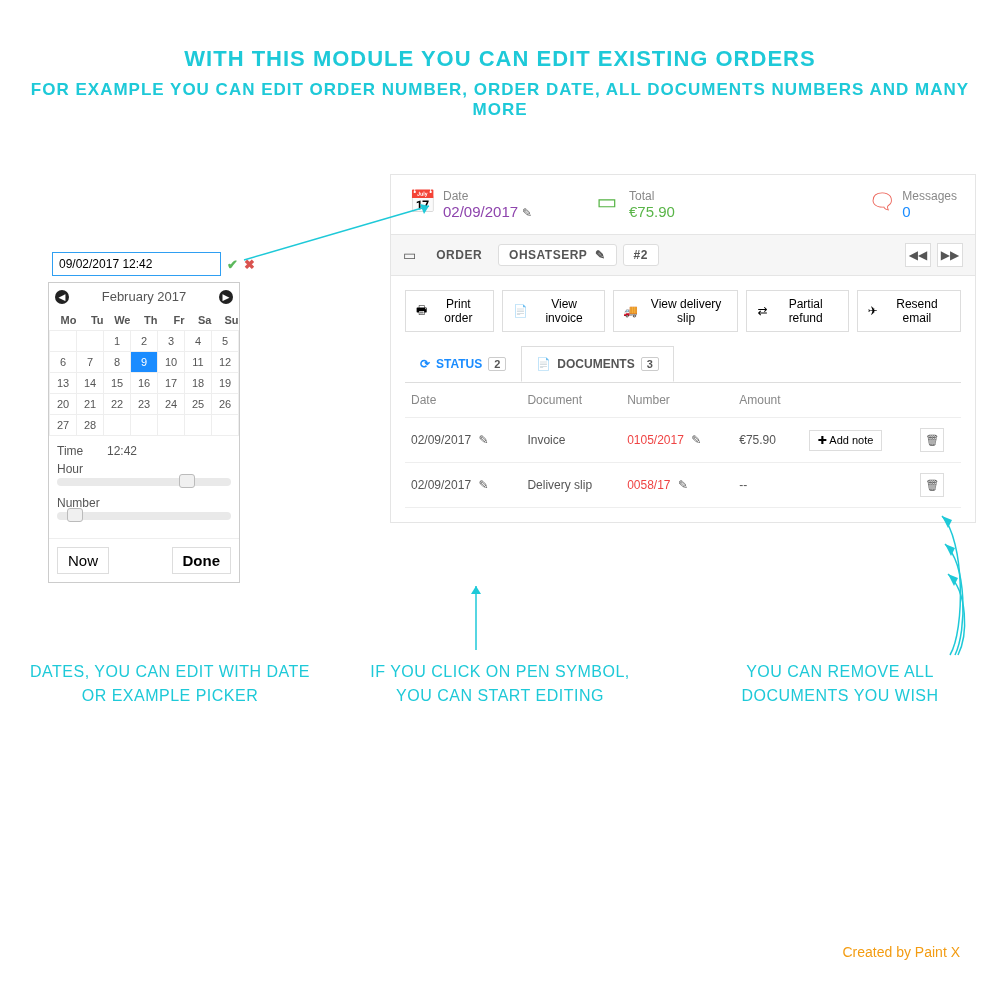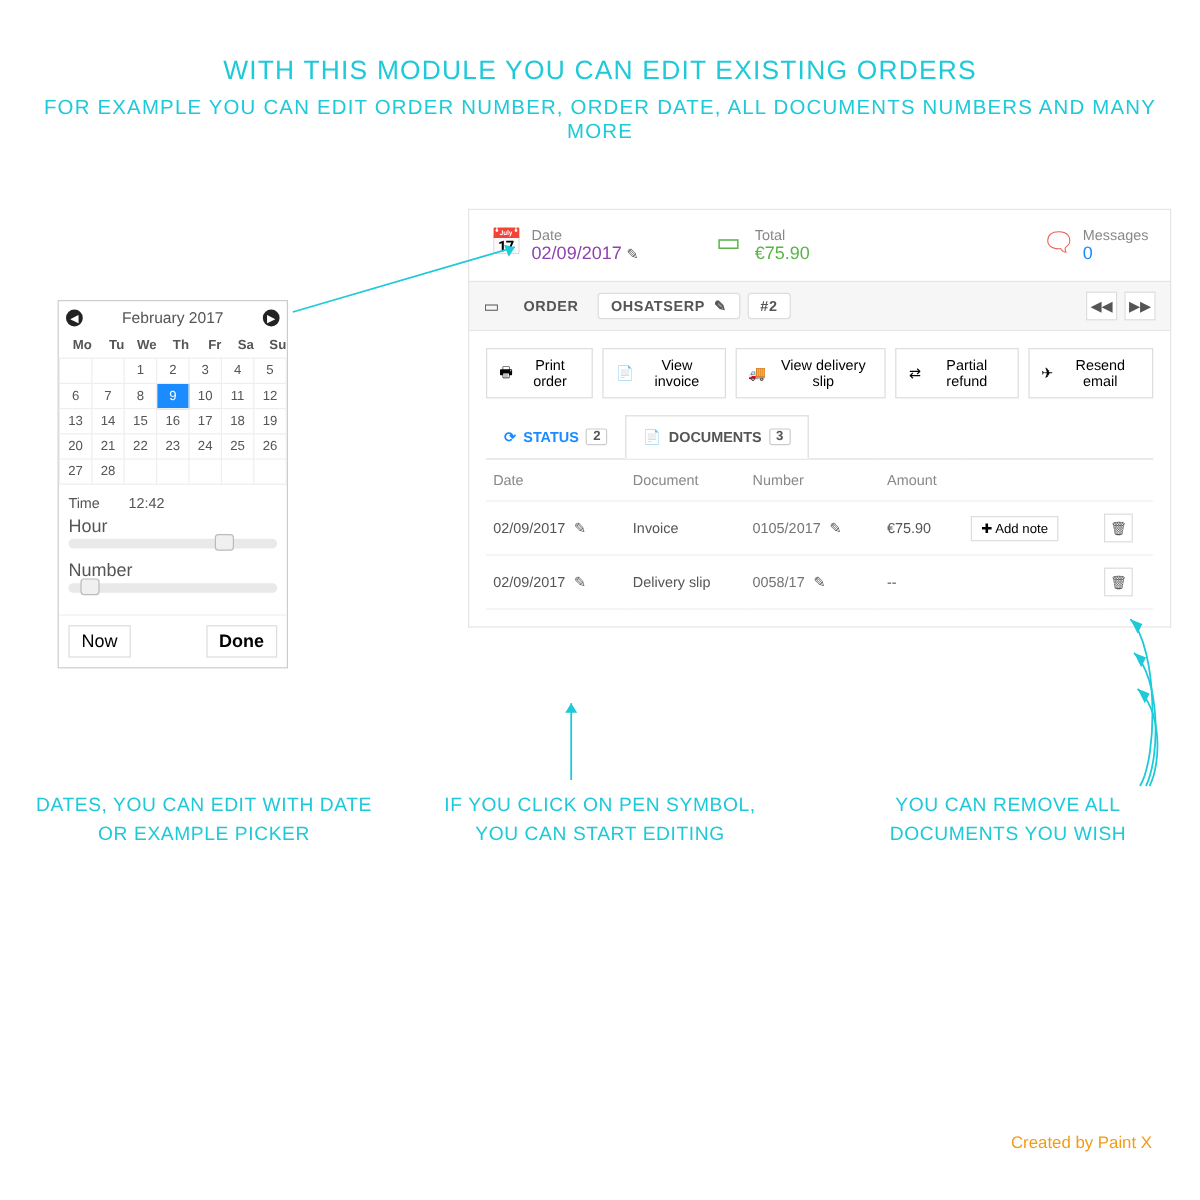--- a/index.html
+++ b/index.html
@@ -1,36 +1,36 @@
 <!DOCTYPE html>
 <html><head>
 <meta charset="utf-8">
 <style>
 * { box-sizing: border-box; margin: 0; padding: 0; }
 body { font-family: Arial, sans-serif; background: #fff; width: 1000px; height: 1000px; position: relative; font-size: 13px; color: #555; }
-.headline { text-align: center; color: #1ec9d8; font-weight: 400; letter-spacing: 1px; }
+.headline { text-align: center; color: #1ec9d8; font-weight: 700; letter-spacing: 1px; }
 .h1 { font-size: 22px; margin-top: 46px; }
 .h2 { font-size: 17px; margin-top: 8px; padding: 0 20px; }
 
 .picker-wrap { position: absolute; left: 48px; top: 248px; width: 192px; }
 .picker-input-row { display: flex; align-items: center; gap: 6px; background: #fff; padding: 4px; }
 .picker-input { flex: 1; border: 1px solid #2f9ff2; padding: 4px 6px; font-size: 12px; height: 24px; }
 .ok-icon { color: #5cb85c; font-weight: bold; cursor: pointer; }
 .cancel-icon { color: #d9534f; font-weight: bold; cursor: pointer; }
 .cal { background: #fff; border: 1px solid #ccc; margin-top: 2px; }
 .cal-head { display: flex; align-items: center; justify-content: space-between; padding: 6px; font-size: 13px; }
 .cal-arrow { width: 14px; height: 14px; border-radius: 50%; background: #222; display: inline-flex; align-items: center; justify-content: center; color: #fff; font-size: 9px; cursor: pointer; }
 .cal-grid { width: 100%; border-collapse: collapse; font-size: 11px; }
 .cal-grid th, .cal-grid td { text-align: center; padding: 4px 0; border: 1px solid #eee; width: 14.28%; }
 .cal-grid th { font-weight: bold; border: none; text-align: right; }
 .cal-grid td.sel { background: #1a8cff; color: #fff; }
 .timeblk { padding: 8px; font-size: 12px; }
 .timeblk .tlbl { display: inline-block; width: 50px; }
 .slider-row { margin: 4px 0 10px; }
-.slider-lbl { font-size: 15px; margin-bottom: 2px; }
+.slider-lbl { font-size: 12px; margin-bottom: 2px; }
 .slider { position: relative; height: 8px; background: #e9e9e9; border-radius: 4px; }
 .slider .thumb { position: absolute; top: -4px; width: 16px; height: 14px; background: #f0f0f0; border: 1px solid #bbb; border-radius: 3px; }
 .cal-foot { display: flex; justify-content: space-between; padding: 8px; border-top: 1px solid #eee; }
 .cal-foot button { border: 1px solid #ddd; background: #fff; padding: 4px 10px; font-size: 15px; cursor: pointer; }
 .cal-foot .done { font-weight: bold; }
 
 .order-panel { position: absolute; right: 24px; top: 174px; width: 586px; }
 .metrics { background: #fff; border: 1px solid #e5e5e5; display: flex; padding: 14px 18px; gap: 10px; }
 .metric { flex: 1; display: flex; gap: 10px; align-items: flex-start; }
 .metric.right { justify-content: flex-end; }
@@ -58,41 +58,46 @@
 
 .tabs { background: #fff; border-left: 1px solid #e5e5e5; border-right: 1px solid #e5e5e5; padding: 0 14px; display: flex; gap: 0; }
 .tab { padding: 10px 14px; font-size: 12px; font-weight: bold; color: #1a8cff; border: 1px solid transparent; display: inline-flex; align-items: center; gap: 6px; cursor: pointer; }
 .tab.active { color: #555; border: 1px solid #ddd; border-bottom-color: #fff; background: #fff; }
 .tab .count { border: 1px solid #ccc; border-radius: 2px; padding: 0 5px; font-size: 11px; color: #555; }
 
 .doc-table-wrap { background: #fff; border: 1px solid #e5e5e5; border-top: none; padding: 0 14px 14px; }
 .doc-table { width: 100%; border-collapse: collapse; }
 .doc-table th { text-align: left; font-weight: normal; color: #888; font-size: 12px; padding: 10px 6px; border-top: 1px solid #ddd; border-bottom: 1px solid #eee; }
 .doc-table td { padding: 10px 6px; font-size: 12px; border-bottom: 1px solid #eee; vertical-align: middle; }
-.link { color: #737373; }
+.link { color: #ef4444; }
 .addnote { border: 1px solid #ddd; background: #fff; padding: 3px 8px; font-size: 11px; cursor: pointer; text-align: right; }
 .trash { border: 1px solid #ddd; background: #fff; width: 24px; height: 24px; display: inline-flex; align-items: center; justify-content: center; cursor: pointer; font-size: 11px; }
 
 .caption { position: absolute; color: #1ec9d8; font-size: 16px; text-align: center; line-height: 1.5; letter-spacing: 0.5px; }
 .cap1 { left: 30px; top: 660px; width: 280px; }
 .cap2 { left: 350px; top: 660px; width: 300px; }
 .cap3 { left: 700px; top: 660px; width: 280px; }
 .credit { position: absolute; right: 40px; bottom: 40px; color: #f39c12; font-size: 14px; }
 
 svg.arrow { position: absolute; overflow: visible; }
 svg.arrow line, svg.arrow path { stroke: #1ec9d8; stroke-width: 1.5; fill: none; }
 svg.arrow polygon { fill: #1ec9d8; }
 </style>
 </head>
 <body>
 
 <div class="headline h1">WITH THIS MODULE YOU CAN EDIT EXISTING ORDERS</div>
 <div class="headline h2">FOR EXAMPLE YOU CAN EDIT ORDER NUMBER, ORDER DATE, ALL DOCUMENTS NUMBERS AND MANY MORE</div>
 
 <div class="picker-wrap">
+  <div class="picker-input-row">
+    <input class="picker-input" value="09/02/2017 12:42" style="">
+    <span class="ok-icon">✔</span>
+    <span class="cancel-icon">✖</span>
+  </div>
   <div class="cal">
     <div class="cal-head">
       <span class="cal-arrow">◀</span>
       <span>February 2017</span>
       <span class="cal-arrow">▶</span>
     </div>
     <table class="cal-grid">
       <thead>
           <tr id="dow-row">
             <th>Mo</th>

